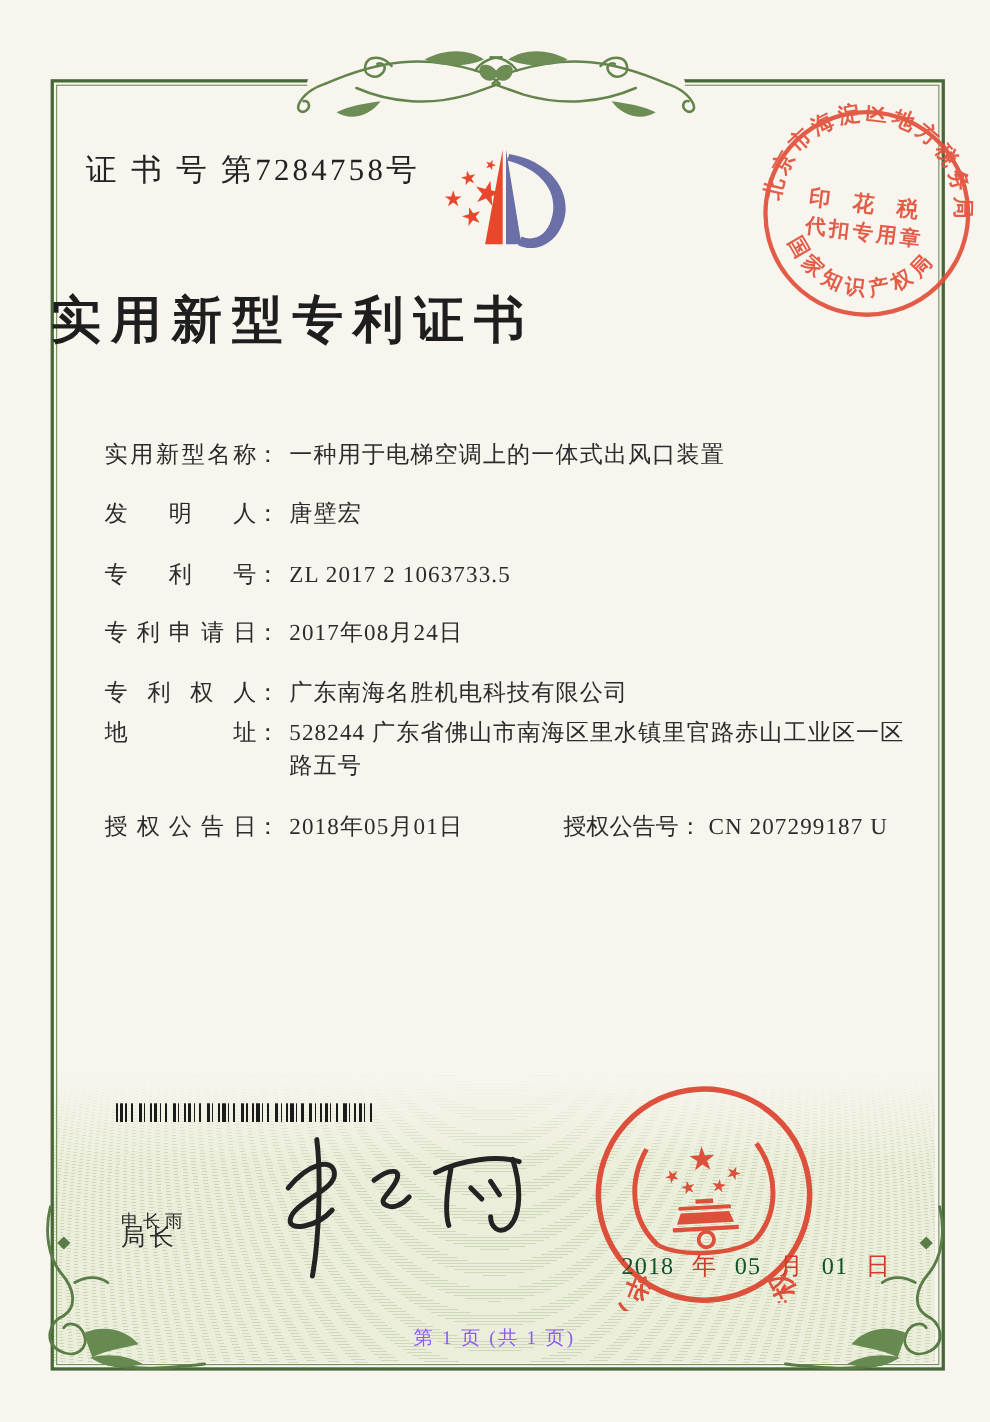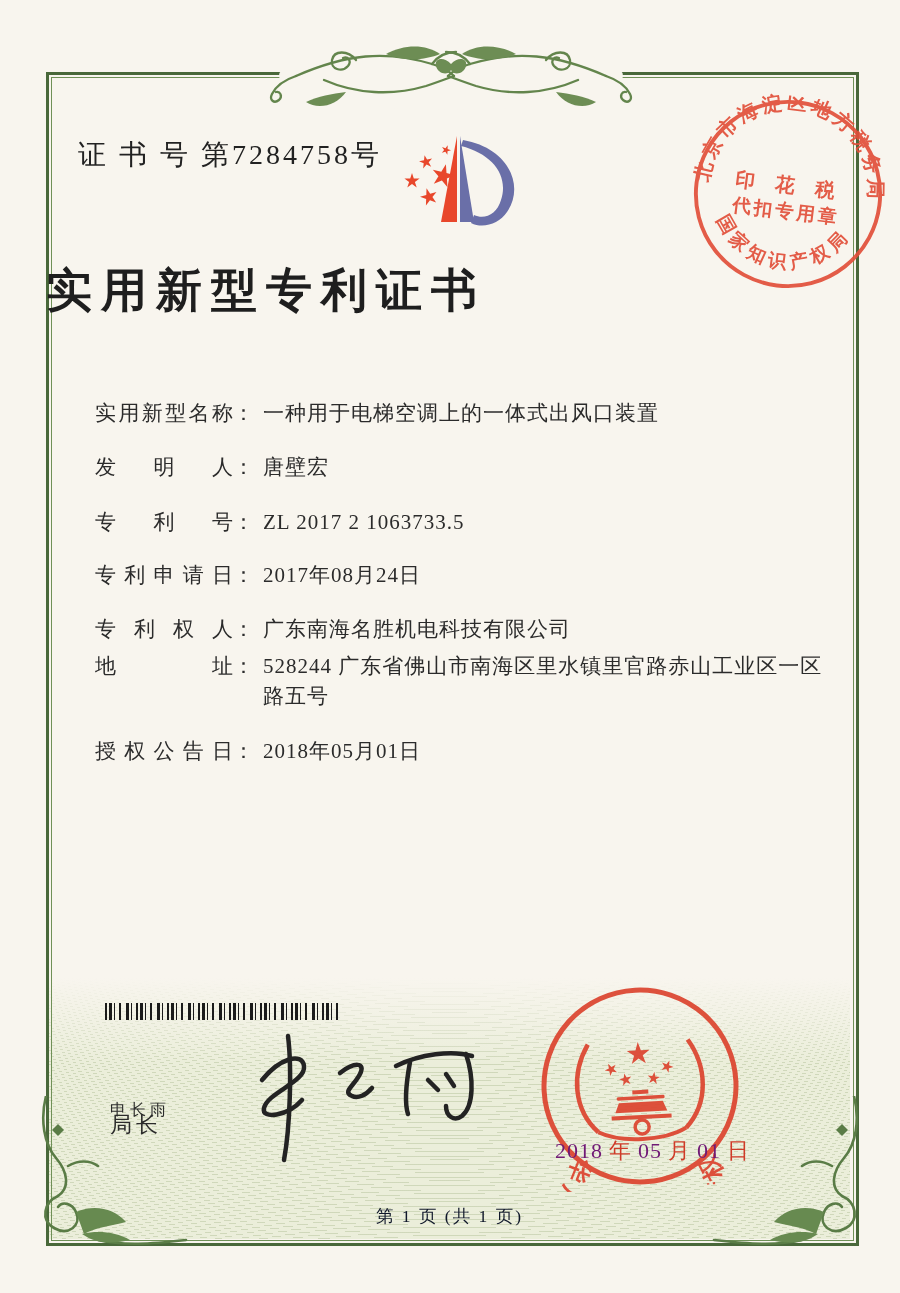--- a/index.html
+++ b/index.html
@@ -58,26 +58,26 @@
       #1b1b1b 14px 16px, transparent 16px 21px,
       #1b1b1b 21px 24px, transparent 24px 26px,
       #1b1b1b 26px 27px, transparent 27px 31px);
   }
 
   .officer-title{left:110px;top:1110px;font-size:22px;letter-spacing:4px;z-index:4;}
   .officer-name{left:110px;top:1100px;font-size:16px;letter-spacing:4px;z-index:4;}
   .signature{left:220px;top:1018px;z-index:5;}
 
   .seal-date{left:552px;top:1136px;font-size:22px;z-index:6;white-space:nowrap;letter-spacing:1px;}
-  .seal-date .num{color:#701a75;margin:0 3px;}
+  .seal-date .num{color:#14532d;margin:0 13px;}
   .seal-date .unit{color:#cf3b28;margin:0 3px;}
 
   .footer{
     left:46px;top:1204px;width:807px;text-align:center;
-    font-size:17.5px;letter-spacing:2px;color:#0f172a;z-index:4;
+    font-size:17.5px;letter-spacing:2px;color:#8b5cf6;z-index:4;
   }
 
   .tax-stamp{left:690px;top:96px;z-index:6;transform:rotate(7deg);opacity:.92;}
   .office-seal{left:538px;top:984px;z-index:5;transform:rotate(-3deg);opacity:.93;}
   .logo{left:383px;top:128px;z-index:4;}
   .top-flourish{left:236px;top:36px;z-index:3;}
   .corner-bl{left:38px;top:1096px;z-index:3;}
   .corner-br{left:712px;top:1096px;z-index:3;}
 </style>
 </head>
@@ -167,20 +167,23 @@
     <span class="flabel">专利申请日</span><span class="fcolon">：</span><span class="fvalue">2017年08月24日</span>
   </div>
   <div class="frow" style="top:614px">
     <span class="flabel">专利权人</span><span class="fcolon">：</span><span class="fvalue">广东南海名胜机电科技有限公司</span>
   </div>
   <div class="frow" style="top:651px">
     <span class="flabel">地址</span><span class="fcolon">：</span><span class="fvalue" style="width:580px">528244 广东省佛山市南海区里水镇里官路赤山工业区一区路五号</span>
   </div>
   <div class="frow" style="top:736px">
     <span class="flabel">授权公告日</span><span class="fcolon">：</span><span class="fvalue narrow">2018年05月01日</span>
+    <span class="grant2">
+      <span>授权公告号</span><span>：</span><span style="margin-left:6px;letter-spacing:1px">CN 207299187 U</span>
+    </span>
   </div>
 </div>
 
 <div class="abs body-text">
 </div>
 
 <div class="abs barcode"></div>
 
 <div class="abs officer-title">局长</div>
 <div class="abs officer-name">申长雨</div>

